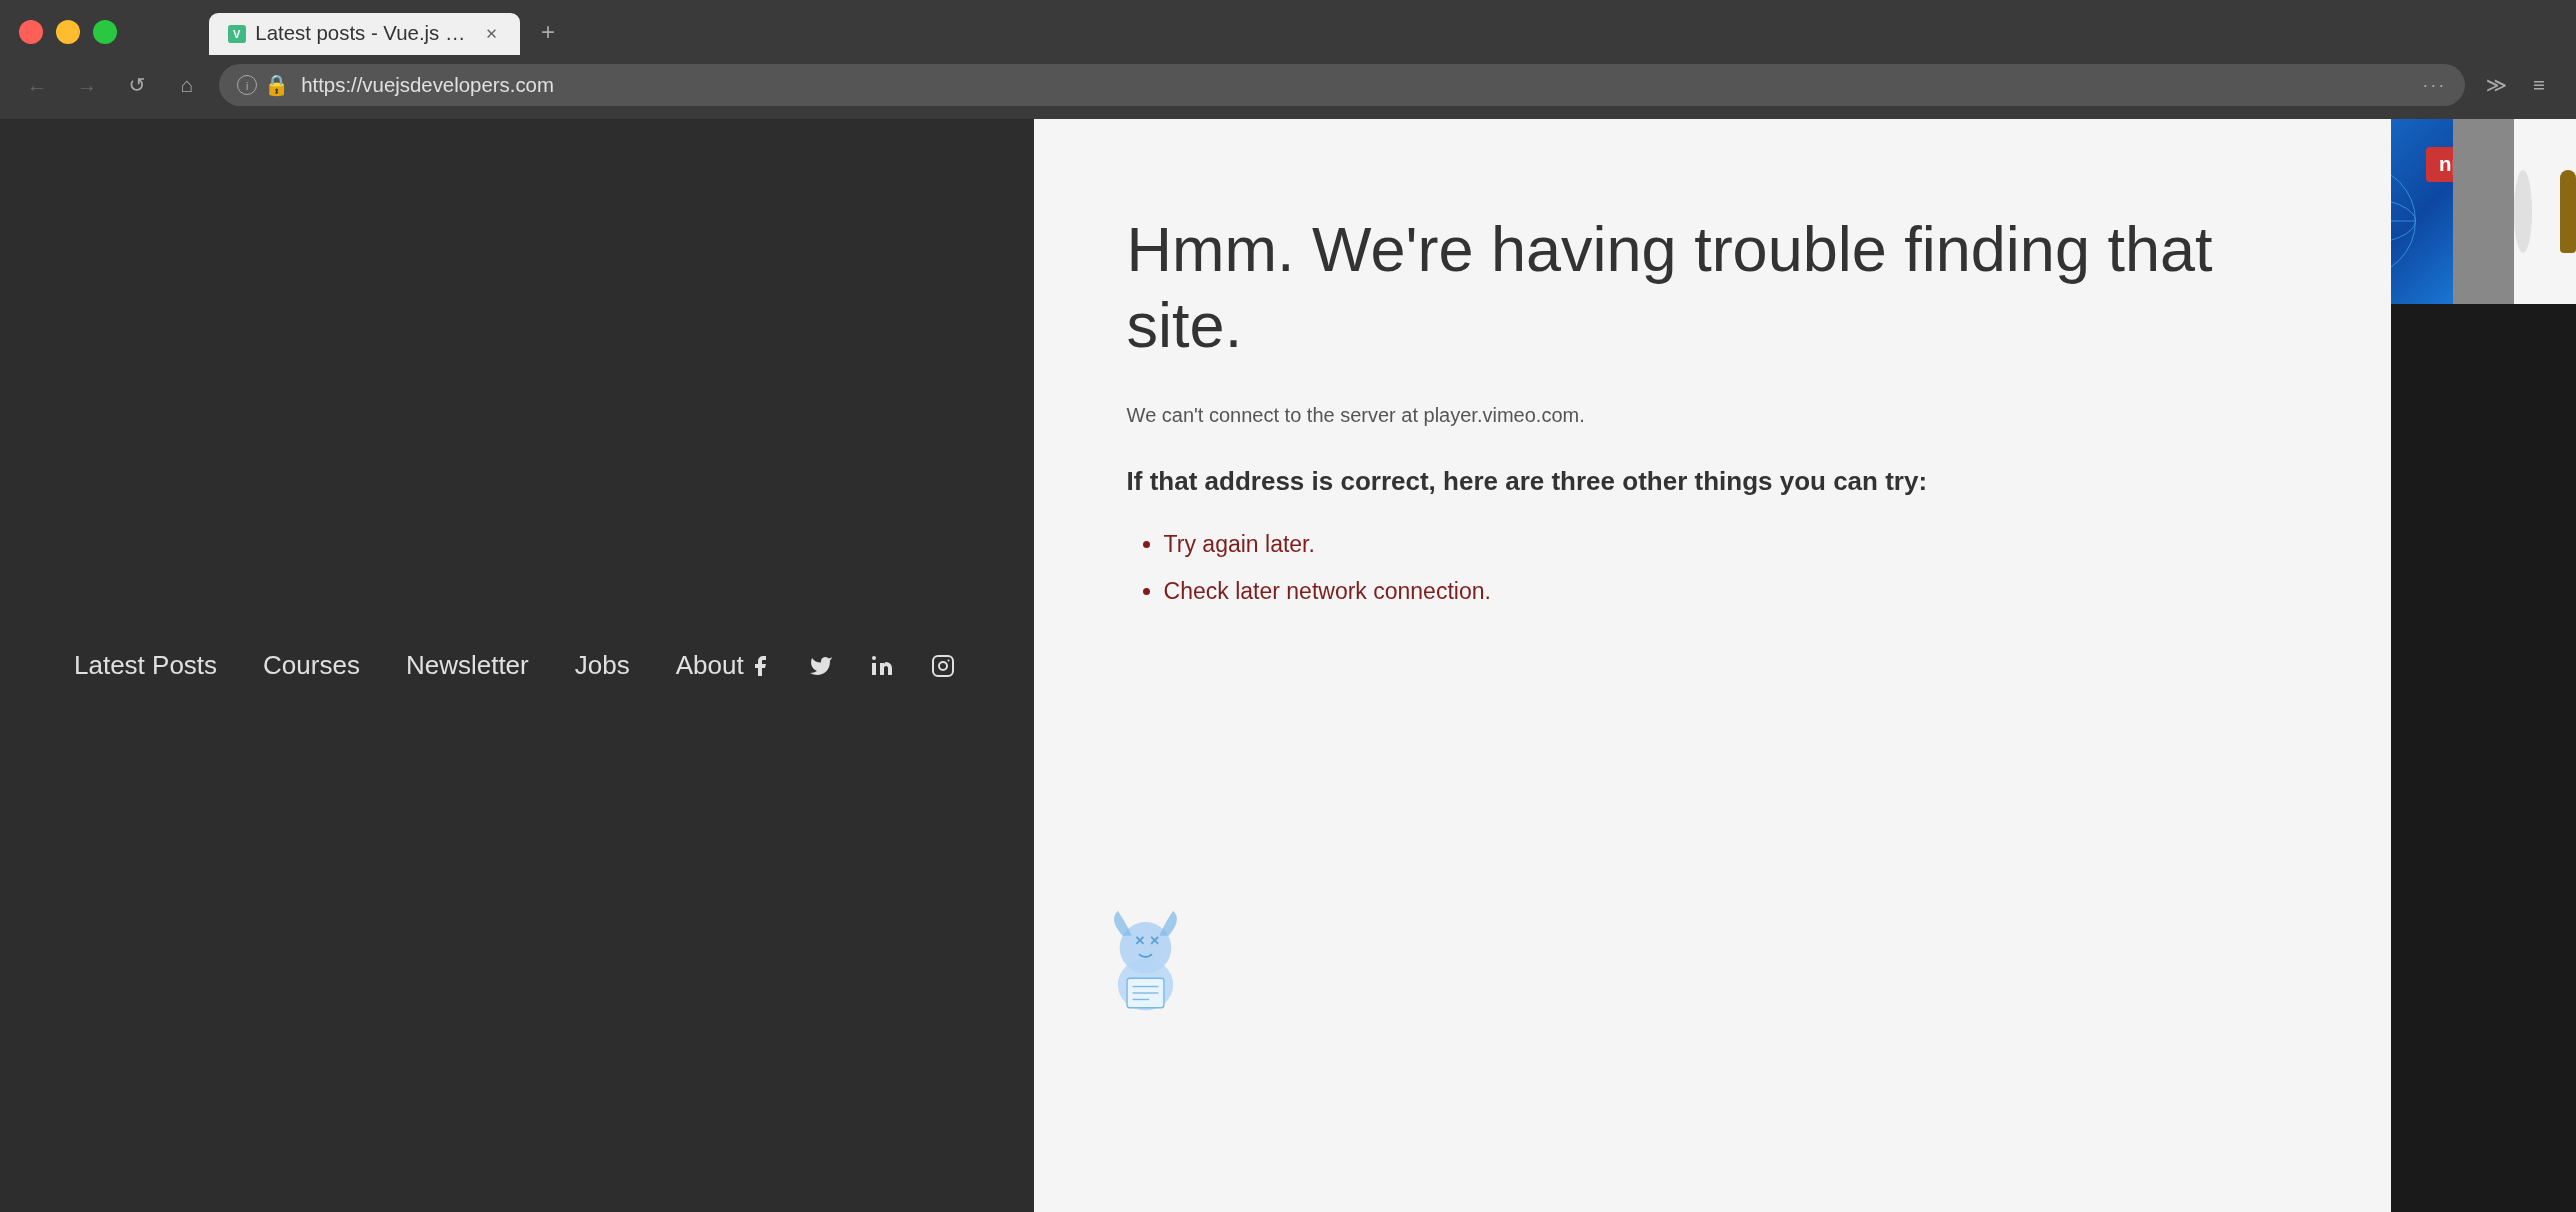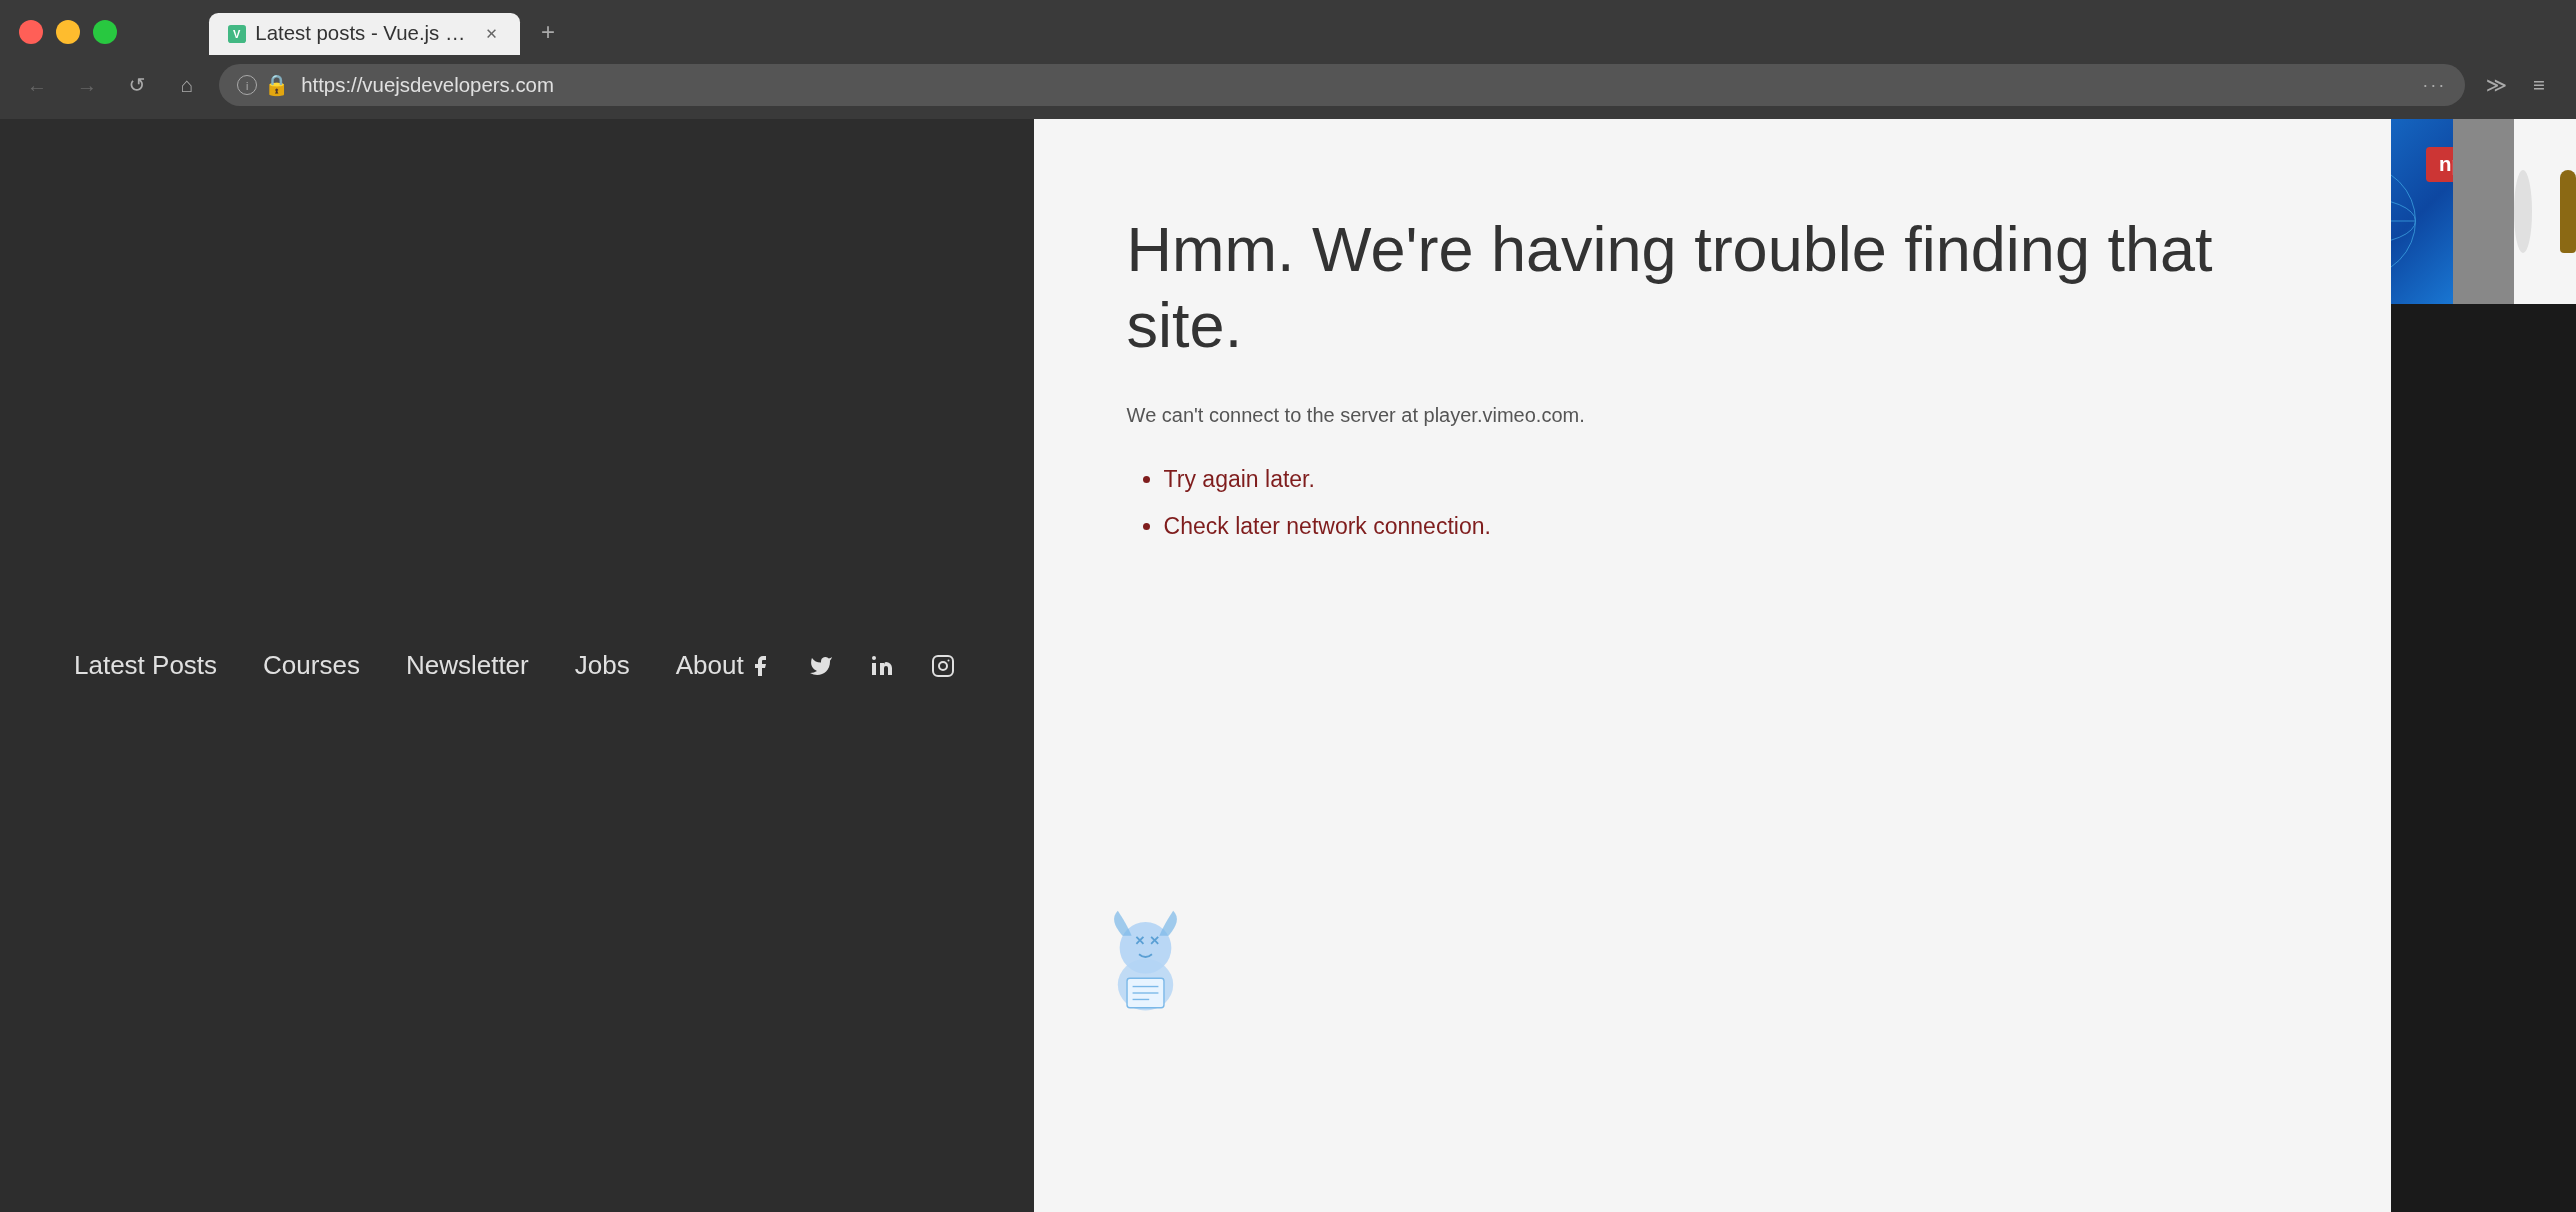--- a/index.html
+++ b/index.html
@@ -524,20 +524,21 @@
           <line x1="46" y1="104" x2="74" y2="104" stroke="#7ab8e8" stroke-width="1.5"></line>
           <line x1="46" y1="111" x2="64" y2="111" stroke="#7ab8e8" stroke-width="1.5"></line>
 
           <path d="M35 42 Q20 25 30 15 Q40 30 45 42" fill="#7ab8e8" opacity="0.7"></path>
           <path d="M85 42 Q100 25 90 15 Q80 30 75 42" fill="#7ab8e8" opacity="0.7"></path>
         </svg>
       </div>
 
       <h1 class="error-title">Hmm. We're having trouble finding that site.</h1>
       <p class="error-subtitle">We can't connect to the server at player.vimeo.com.</p>
+      <p class="error-body-bold">If that address is correct, here are three other things you can try:</p>
       <ul class="error-list">
         <li>Try again later.</li>
         <li>Check later network connection.</li>
       </ul>
     </div>
 
 
   </div>
 
   <div class="bottom-strip">

